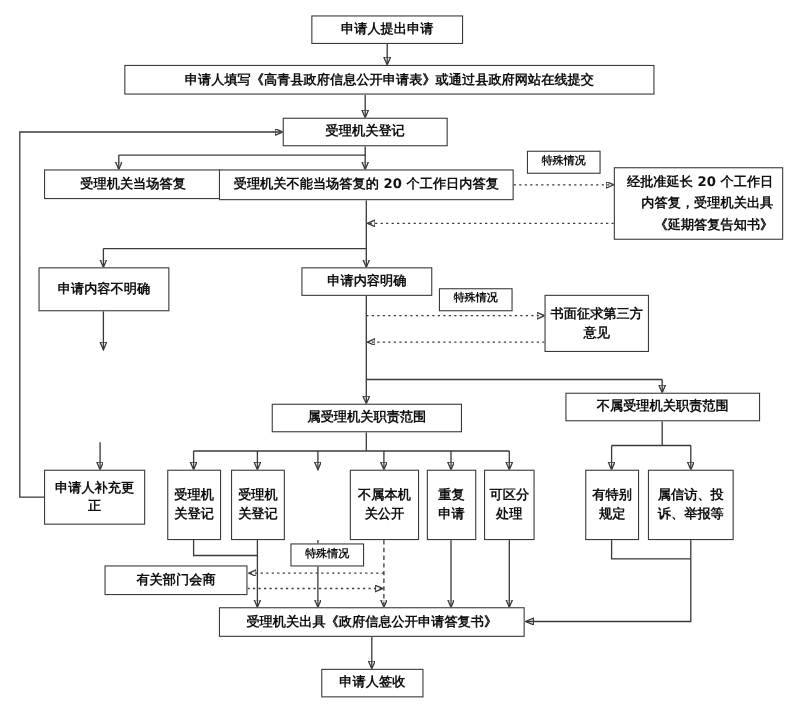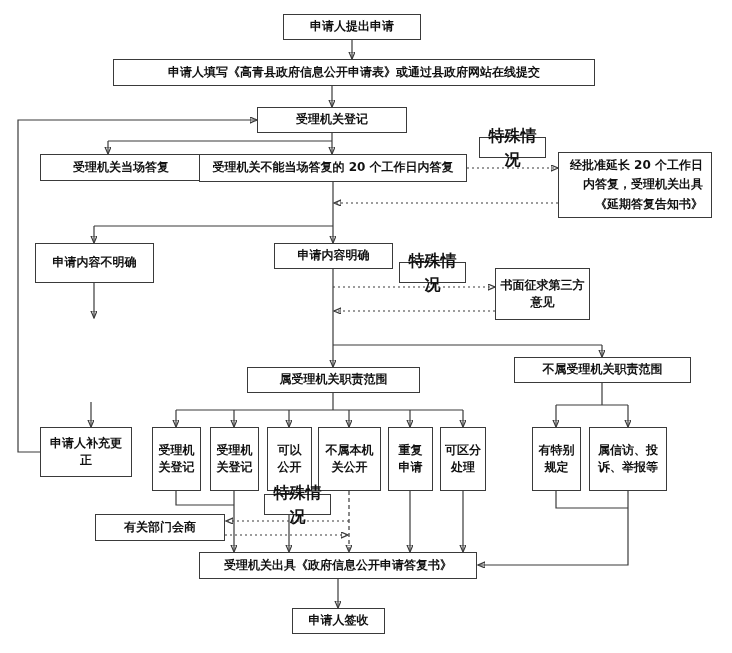--- a/index.html
+++ b/index.html
@@ -31,21 +31,21 @@
     display: flex;
     align-items: center;
     justify-content: center;
     text-align: center;
     font-size: 12px;
     font-weight: bold;
     line-height: 1.45;
     padding: 2px 4px;
     color: #111111;
   }
-  .node.small { font-size: 16px; padding: 1px 2px; }
+  .node.small { font-size: 10px; padding: 1px 2px; }
   .node.left-align {
     justify-content: flex-start;
     text-align: right;
     padding: 4px 8px;
     line-height: 1.6;
   }
 </style>
 </head>
 <body>
 
@@ -134,21 +134,20 @@
   <div class="node" style="left:40px;top:427px;width:92px;height:50px">申请人补充更正</div>
 
   <div class="node" style="left:247px;top:367px;width:173px;height:26px">属受理机关职责范围</div>
 
   <div class="node" style="left:514px;top:357px;width:177px;height:26px">不属受理机关职责范围</div>
 
   <div class="node" style="left:152px;top:427px;width:49px;height:64px">受理机关登记</div>
 
   <div class="node" style="left:210px;top:427px;width:49px;height:64px">受理机关登记</div>
 
-  <div class="node" style="left:267px;top:427px;width:45px;height:64px">可以公开</div>
 
   <div class="node" style="left:318px;top:427px;width:63px;height:64px">不属本机关公开</div>
 
   <div class="node" style="left:388px;top:427px;width:45px;height:64px">重复申请</div>
 
   <div class="node" style="left:440px;top:427px;width:46px;height:64px">可区分处理</div>
 
   <div class="node" style="left:532px;top:427px;width:49px;height:64px">有特别规定</div>
 
   <div class="node" style="left:589px;top:427px;width:78px;height:64px">属信访、投诉、举报等</div>

